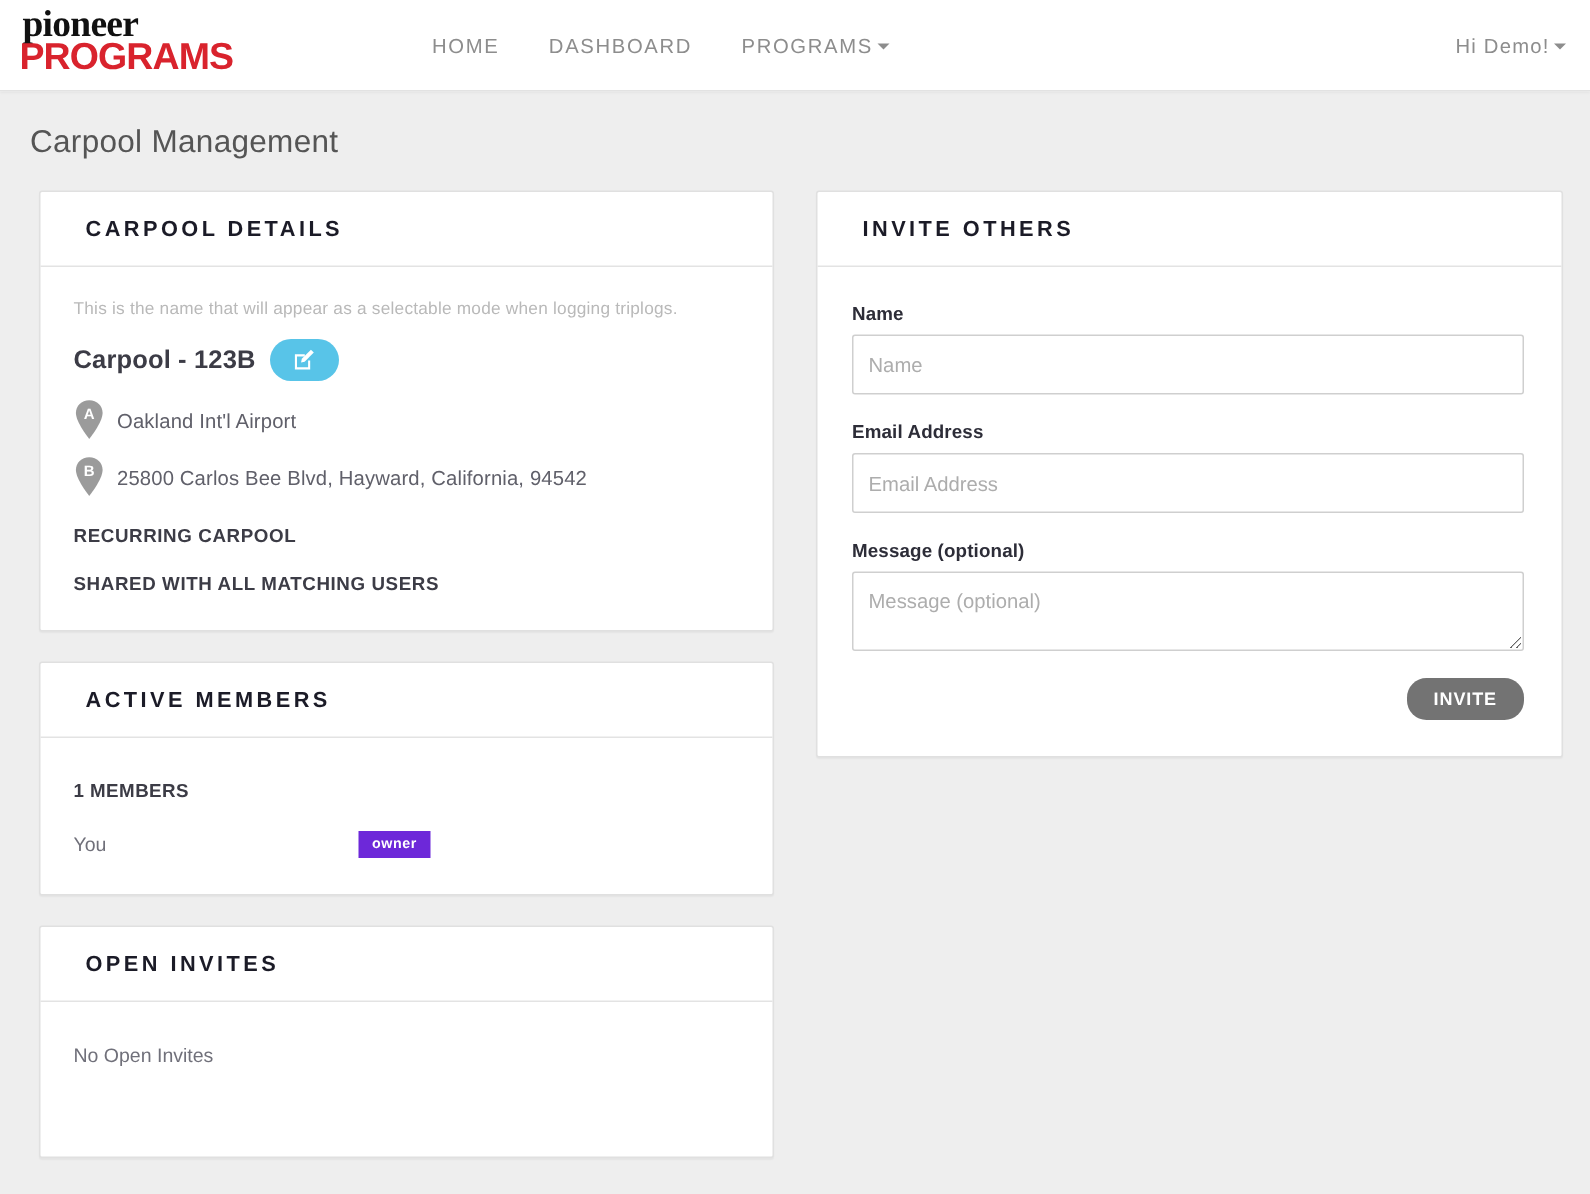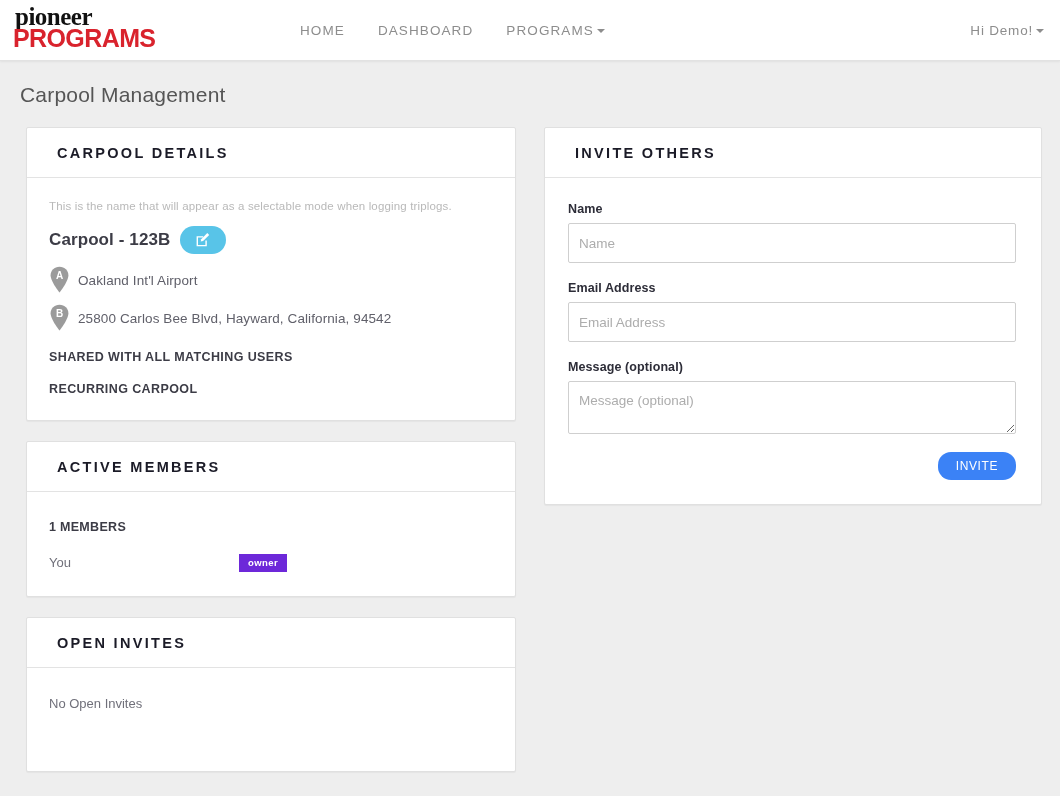--- a/index.html
+++ b/index.html
@@ -43,21 +43,21 @@
     font-weight: bold;
     font-size: 25px;
     color: #d9232d;
     letter-spacing: -0.6px;
     display: block;
     margin-top: -3px;
   }
 
   .nav-links {
     position: absolute;
-    left: 300px;
+    left: 288px;
     top: 0;
     height: 61px;
     display: flex;
     align-items: center;
     gap: 33px;
   }
   .nav-link {
     font-size: 13.5px;
     letter-spacing: 1.1px;
     color: #8d8d8d;
@@ -246,29 +246,30 @@
     line-height: 1.3;
     overflow: hidden;
   }
   .form-actions {
     display: flex;
     justify-content: flex-end;
     margin-top: 14px;
     padding-bottom: 22px;
   }
   .invite-btn {
-    background: #3b82f6;
+    background: #737373;
     color: #ffffff;
     border: none;
     border-radius: 13px;
     font-family: "Liberation Sans", sans-serif;
     font-size: 12px;
     letter-spacing: 0.6px;
     padding: 7px 18px;
     cursor: pointer;
+    font-weight: bold;
   }
   .invite-card .card-body { padding: 24px 25px 2px 23px; }
 </style>
 </head>
 <body>
 
 <div class="navbar">
   <a class="brand">
     <span class="brand-top">pioneer</span>
     <span class="brand-bottom">PROGRAMS</span>
@@ -317,22 +318,22 @@
         </div>
 
         <div class="loc-row">
           <svg class="pin" viewBox="0 0 21 28">
             <path d="M10.5 0.8 C5.3 0.8 1.6 4.5 1.6 9.3 C1.6 15.6 10.5 26.6 10.5 26.6 C10.5 26.6 19.4 15.6 19.4 9.3 C19.4 4.5 15.7 0.8 10.5 0.8 Z" fill="#9b9b9b"></path>
             <text x="10.5" y="13.3" text-anchor="middle" font-family="Liberation Sans, sans-serif" font-size="10" font-weight="bold" fill="#ffffff">B</text>
           </svg>
           <span class="loc-text">25800 Carlos Bee Blvd, Hayward, California, 94542</span>
         </div>
 
+        <div class="detail-flag">RECURRING CARPOOL</div>
         <div class="detail-flag">SHARED WITH ALL MATCHING USERS</div>
-        <div class="detail-flag">RECURRING CARPOOL</div>
       </div>
     </div>
 
     <div class="card">
       <div class="card-header">
         <h2 class="card-title">ACTIVE MEMBERS</h2>
       </div>
       <div class="card-body">
         <div class="members-count">1 MEMBERS</div>
         <div class="member-row">

